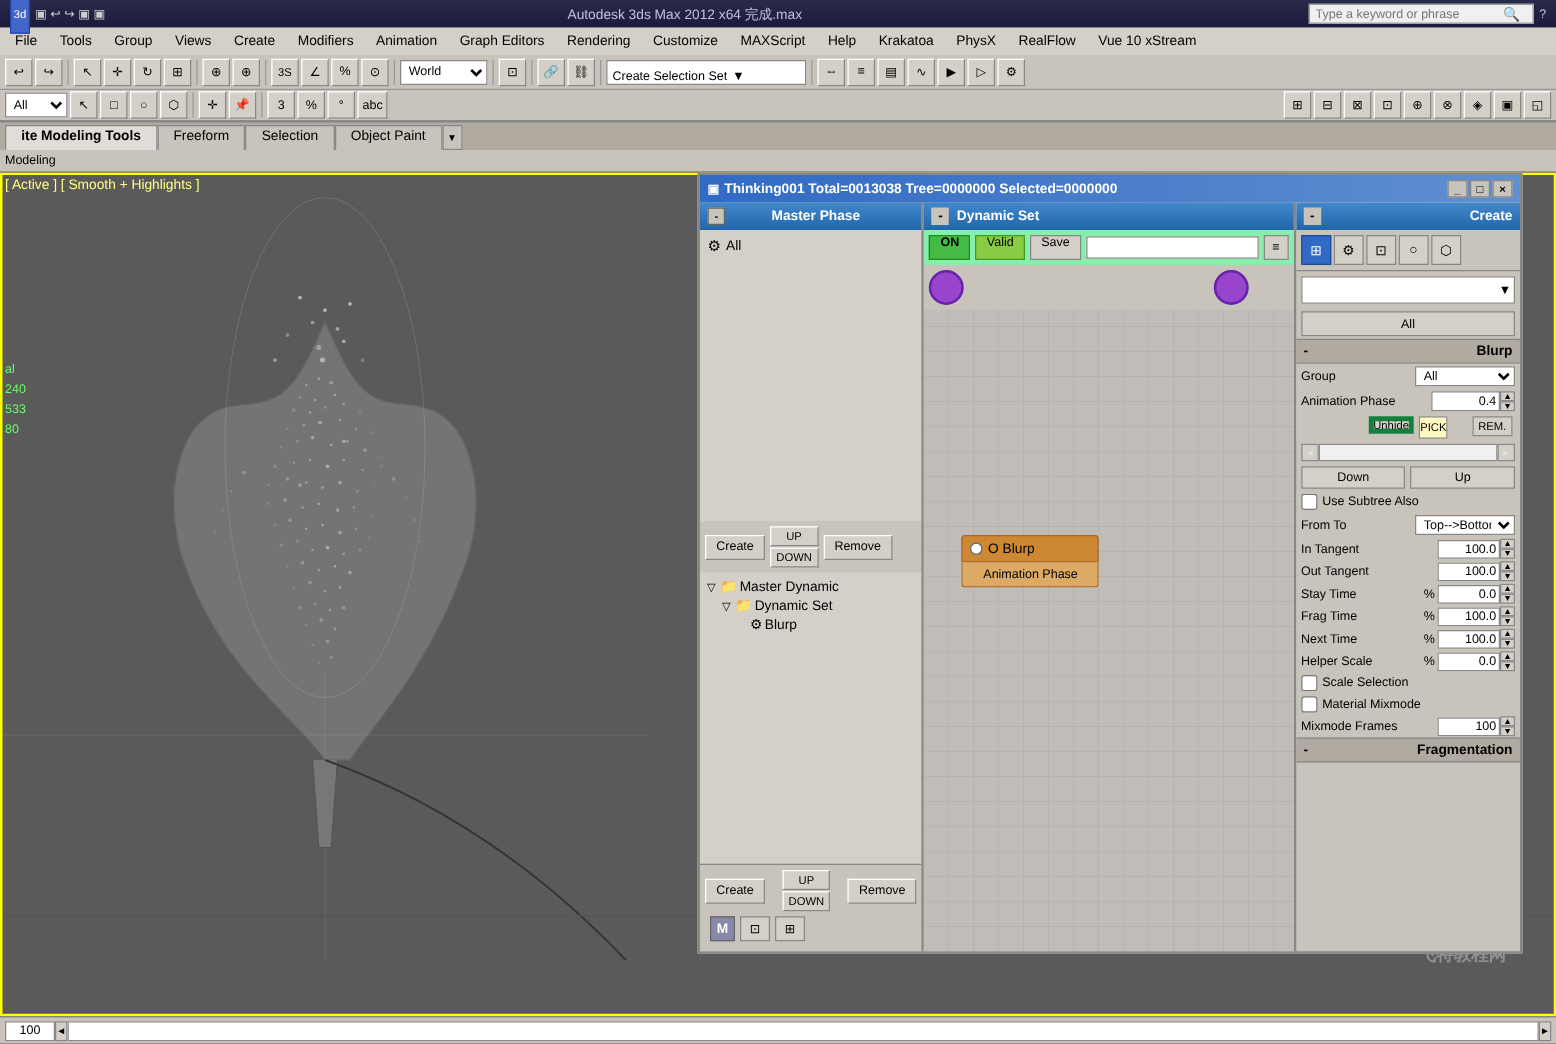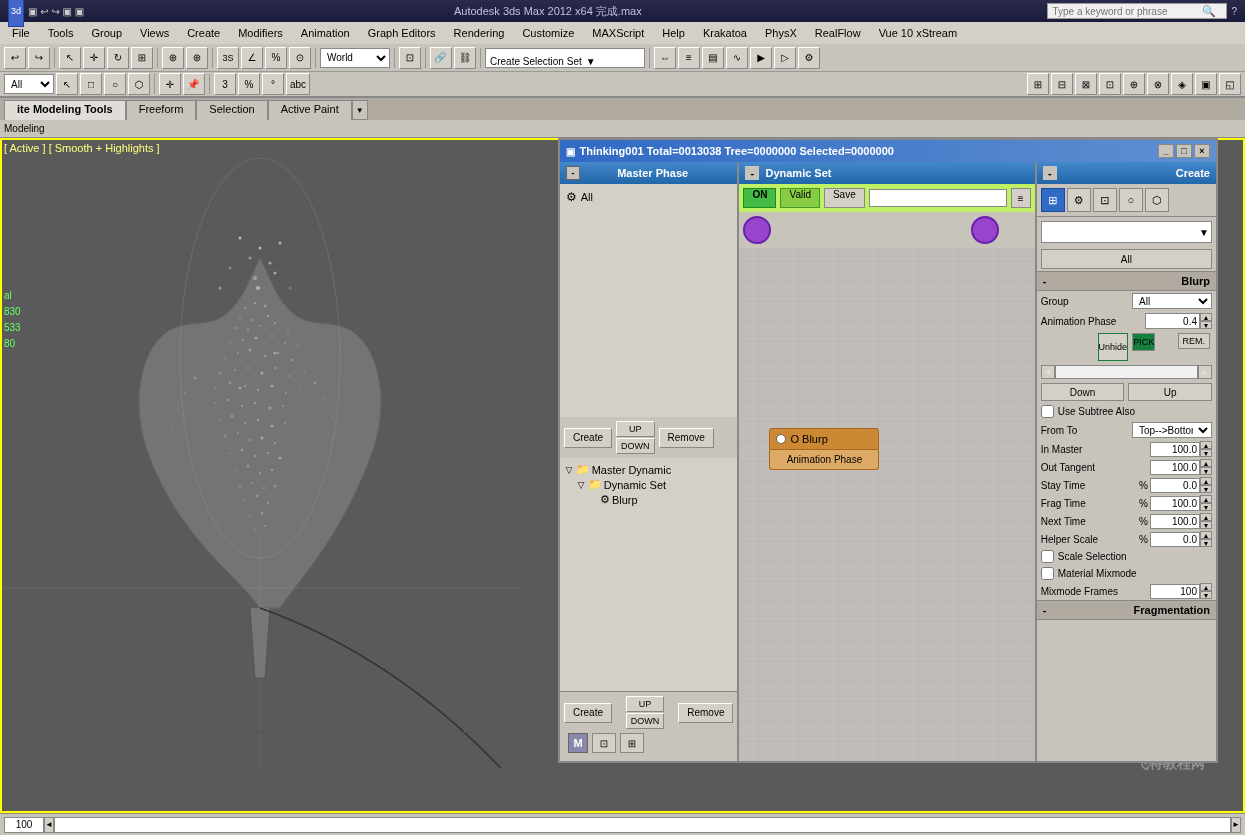--- a/index.html
+++ b/index.html
@@ -309,21 +309,21 @@
       background: linear-gradient(to bottom, #4488cc, #2266aa);
       display: flex;
       align-items: center;
       padding: 0 6px;
       color: white;
       font-size: 11px;
       font-weight: bold;
     }
     #dynamic-set-controls {
       height: 28px;
-      background: #bef264;
+      background: #86efac;
       display: flex;
       align-items: center;
       padding: 2px 4px;
       gap: 4px;
     }
     .on-btn {
       height: 20px; padding: 0 8px;
       background: #44bb44;
       border: 1px solid #228822;
       cursor: pointer; font-size: 10px; color: #000; font-weight: bold;
@@ -702,36 +702,36 @@
   <div class="tb-btn">⊗</div>
   <div class="tb-btn">◈</div>
   <div class="tb-btn">▣</div>
   <div class="tb-btn">◱</div>
 </div>
 
 <div id="tab-bar">
   <div class="tab active">ite Modeling Tools</div>
   <div class="tab">Freeform</div>
   <div class="tab">Selection</div>
-  <div class="tab">Active Paint</div>
+  <div class="tab">Object Paint</div>
   <div class="tab-dropdown">▼</div>
 </div>
 
 <div style="height:18px;background:#c8c4bc;display:flex;align-items:center;padding:0 4px;border-bottom:1px solid #888;">
   <span style="font-size:10px;color:#000;">Modeling</span>
 </div>
 
 <div id="main-area" style="position:relative;height:calc(835px - 22px - 22px - 28px - 26px - 22px - 18px - 22px);">
 
   <div id="viewport">
     <div id="viewport-label">[ Active ]  [ Smooth + Highlights ]</div>
 
     <div class="coord-display">
       <div>al</div>
-      <div>830</div>
+      <div>240</div>
       <div>533</div>
       <div>80</div>
     </div>
 
     <svg width="520" height="610" style="position:absolute;top:20px;left:0;">
 
       <line x1="0" y1="430" x2="520" y2="430" stroke="#666" stroke-width="1"></line>
       <line x1="260" y1="380" x2="260" y2="620" stroke="#666" stroke-width="1"></line>
 
       <g opacity="0.8">
@@ -1010,22 +1010,22 @@
               <div class="spin-down">▼</div>
             </div>
           </div>
 
           <div style="position:relative;">
             <div style="position:absolute;top:2px;right:6px;height:16px;background:#d4d0c8;border:1px solid #888;padding:0 4px;font-size:9px;color:#000;cursor:pointer;display:flex;align-items:center;">REM.</div>
           </div>
 
           <div class="prop-row" style="flex-direction:column;gap:2px;">
             <div style="display:flex;gap:4px;">
-              <div style="flex:1;height:28px;background:#d4d0c8;border:1px solid #15803d;cursor:pointer;font-size:9px;color:#000;display:flex;align-items:center;justify-content:center;">Unhide</div>
-              <div style="flex:1;height:18px;background:#15803d;border:1px solid #888;cursor:pointer;font-size:9px;color:#000;display:flex;align-items:center;justify-content:center;">PICK</div>
+              <div style="flex:1;height:14px;background:#d4d0c8;border:4px solid #15803d;cursor:pointer;font-size:9px;color:#000;display:flex;align-items:center;justify-content:center;">Unhide</div>
+              <div style="flex:1;height:18px;background:#fef9c3;border:1px solid #888;cursor:pointer;font-size:9px;color:#000;display:flex;align-items:center;justify-content:center;">PICK</div>
             </div>
           </div>
 
           <div style="display:flex;margin:2px 4px;height:14px;">
             <div style="background:#d4d0c8;border:1px solid #888;width:14px;height:14px;display:flex;align-items:center;justify-content:center;cursor:pointer;font-size:8px;">◄</div>
             <div style="flex:1;background:#f0f0f0;border:1px solid #888;"></div>
             <div style="background:#d4d0c8;border:1px solid #888;width:14px;height:14px;display:flex;align-items:center;justify-content:center;cursor:pointer;font-size:8px;">►</div>
           </div>
 
           <div style="display:flex;gap:4px;margin:2px 4px;">
@@ -1039,21 +1039,21 @@
           </div>
 
           <div class="prop-row">
             <span class="prop-label">From To</span>
             <select class="prop-select">
               <option>Top--&gt;Bottom</option>
             </select>
           </div>
 
           <div class="num-row">
-            <span class="num-label">In Master</span>
+            <span class="num-label">In Tangent</span>
             <input class="num-input" type="text" value="100.0" style="">
             <div class="spin-btn">
               <div class="spin-up">▲</div>
               <div class="spin-down">▼</div>
             </div>
           </div>
 
           <div class="num-row">
             <span class="num-label">Out Tangent</span>
             <input class="num-input" type="text" value="100.0" style="">

